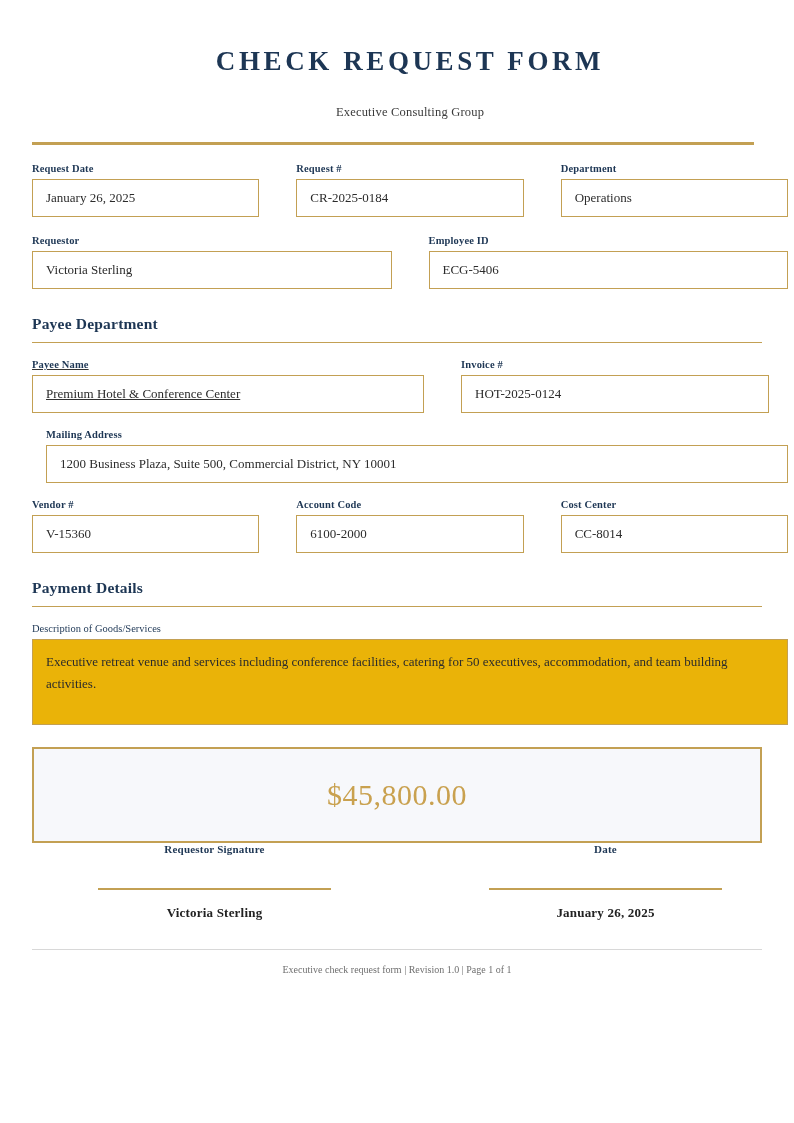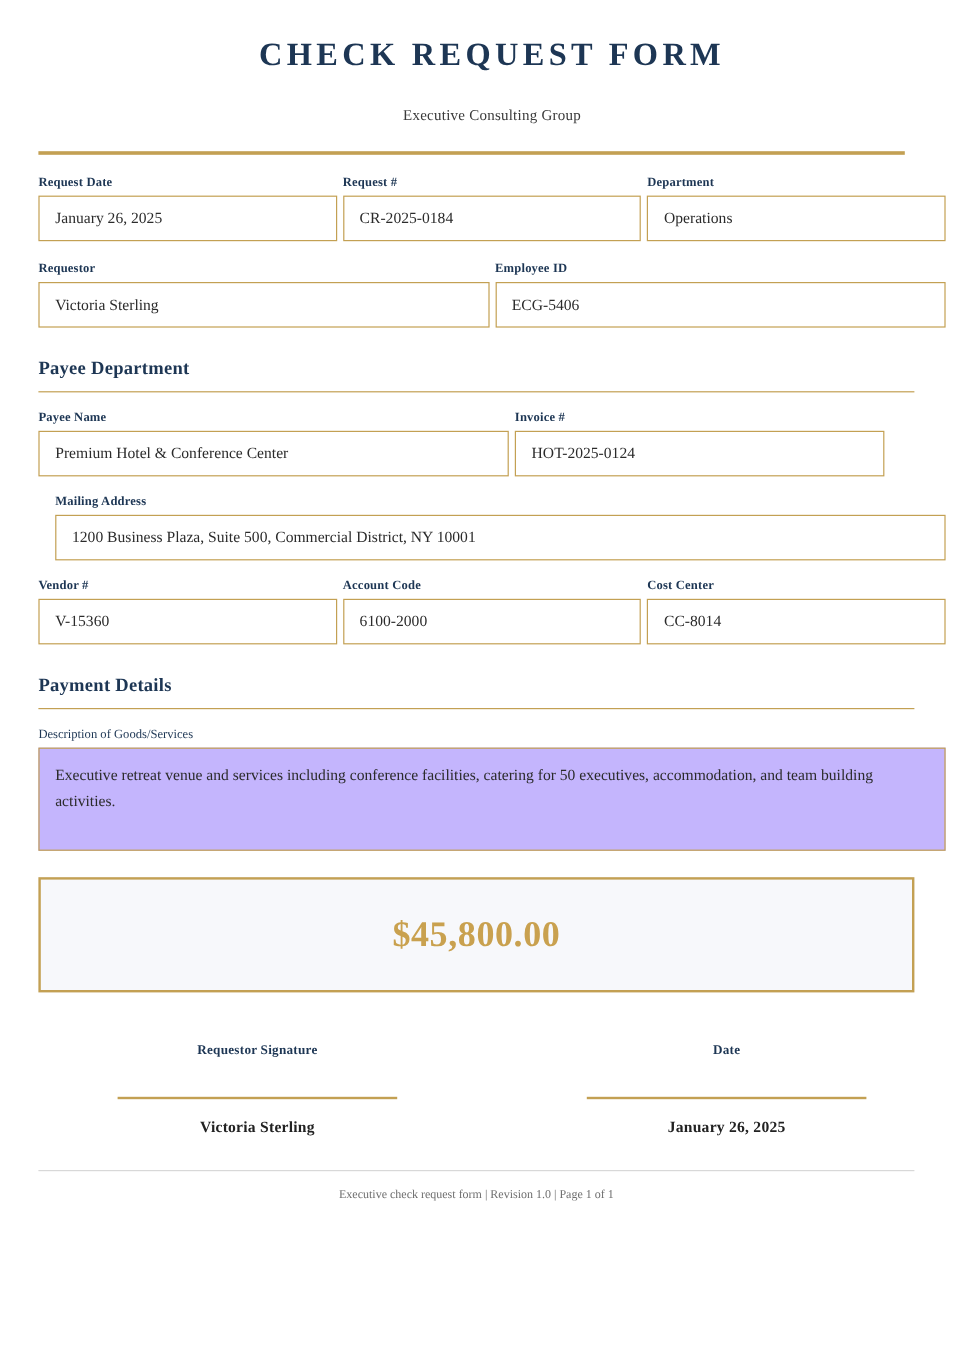--- a/index.html
+++ b/index.html
@@ -34,21 +34,21 @@
     box-sizing: border-box;
     pointer-events: none;
   }
   .page-frame {
     border-color: #1d3654;
   }
 
   .content {
     position: absolute;
     left: 32px;
-    top: 0;
+    top: 16px;
     width: 756px;
   }
 
   
   .doc-header {
     padding-top: 30px;
     text-align: center;
   }
   .doc-title {
     font-size: 27px;
@@ -68,20 +68,21 @@
     margin-top: 22px;
     height: 3px;
     background: #c3a053;
     width: 722px;
   }
 
   
   .field-row {
     display: flex;
     margin-top: 18px;
+    gap: 32px;
   }
   .field-row.tight { margin-top: 16px; }
 
   .field {
     display: flex;
     flex-direction: column;
     margin-right: 5px;
   }
   .field:last-child { margin-right: 0; }
 
@@ -100,21 +101,21 @@
     display: flex;
     align-items: center;
     padding-left: 13px;
     font-size: 13px;
     color: #2b2b2b;
   }
 
   
   .col-third  { width: 252px; }
   .col-half   { width: 378px; }
-  .col-two3   { width: 392px; }
+  .col-two3   { width: 392px; text-decoration: underline; }
   .col-one3   { width: 308px; }
   .col-full   { width: 756px; padding-left: 14px; }
 
   
   .section {
     margin-top: 26px;
   }
   .section-title {
     font-size: 15.5px;
     font-weight: bold;
@@ -130,21 +131,21 @@
 
   
   .desc-label {
     font-size: 10.5px;
     font-weight: normal;
     color: #1d3654;
     padding-bottom: 5px;
   }
   .desc-box {
     border: 1px solid #c3a053;
-    background: #c4b5fd;
+    background: #eab308;
     box-sizing: border-box;
     width: 756px;
     height: 86px;
     padding: 11px 14px 16px 13px;
     font-size: 13px;
     line-height: 1.68;
     color: #2b2b2b;
   }
 
   
@@ -154,29 +155,28 @@
     height: 96px;
     border: 2px solid #c3a053;
     background: #f7f8fb;
     box-sizing: border-box;
     display: flex;
     align-items: center;
     justify-content: center;
   }
   .amount-value {
     font-size: 30px;
-    font-weight: bold;
+    font-weight: normal;
     color: #c9a14f;
     letter-spacing: 0.5px;
   }
 
   
   .sig-row {
     display: flex;
-    margin-top: 42px;
   }
   .sig-block {
     width: 365px;
     text-align: center;
   }
   .sig-block.right { margin-left: 0; }
   .sig-spacer { width: 26px; }
   .sig-label {
     font-size: 11px;
     font-weight: bold;

